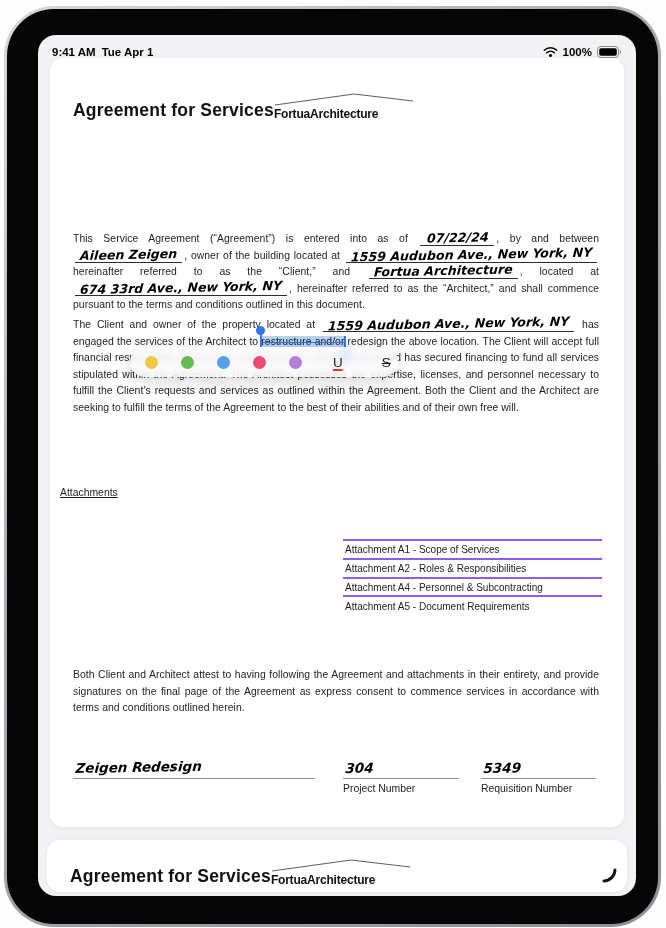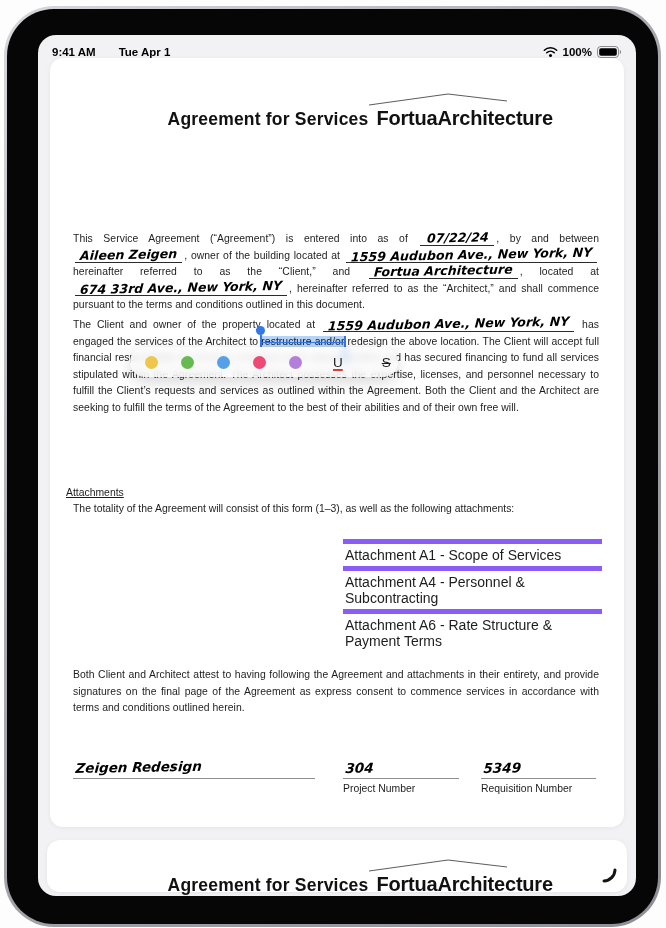--- a/index.html
+++ b/index.html
@@ -9,52 +9,52 @@
   
   .rim{position:absolute;left:4px;top:6px;width:657px;height:921px;border-radius:50px;
     background:linear-gradient(135deg,#d8d8dc, #a9a9af 40%, #8f8f96);}
   .bezel{position:absolute;left:3px;top:3px;right:3px;bottom:3px;border-radius:47px;background:#060606;}
   .screen{position:absolute;left:31px;top:26px;width:598px;height:861px;border-radius:18px;
     background:#f2f2f4;overflow:hidden;}
 
   
   .statusbar{position:absolute;top:0;left:0;right:0;height:24px;display:flex;align-items:center;
     padding:9px 14px 0 14px;box-sizing:border-box;font-size:11.5px;font-weight:600;color:#000;}
-  .sb-left{display:flex;gap:23px;}
+  .sb-left{display:flex;gap:6px;}
   .sb-right{margin-left:auto;display:flex;align-items:center;gap:5px;}
   .sb-right svg{display:block;}
 
   
   .page{position:absolute;background:#fff;border-radius:13px;box-shadow:0 1px 5px rgba(0,0,0,.06);}
   .page1{top:23px;left:12px;width:574px;height:769px;}
   .page2{top:805px;left:9px;width:580px;height:52px;}
 
-  .header-row{position:absolute;left:23px;right:21px;display:flex;justify-content:center;align-items:flex-end;}
+  .header-row{position:absolute;left:23px;right:21px;display:flex;justify-content:flex-start;align-items:flex-end;}
   .page1 .header-row{top:34px;}
   .page2 .header-row{top:18px;}
   .doc-title{font-size:17.5px;font-weight:700;letter-spacing:.2px;color:#111;}
   .brand{display:flex;flex-direction:column;align-items:stretch;width:140px;}
   .brand svg{display:block;margin-bottom:1px;}
-  .brand-name{font-size:20px;font-weight:700;letter-spacing:-.2px;color:#111;white-space:nowrap;margin-left:8px;}
+  .brand-name{font-size:12px;font-weight:700;letter-spacing:-.2px;color:#111;white-space:nowrap;}
 
   .para{position:absolute;left:23px;width:526px;font-size:10.4px;line-height:16.6px;color:#1d1d1f;
     text-align:justify;letter-spacing:.05px;}
   .p1{top:173px;} .p2{top:259px;} .p3{top:374px;} .p4{top:609px;}
 
   
   .blank{display:inline-block;border-bottom:1.2px solid #2b2b2b;height:12px;line-height:10px;
     text-align:center;margin:0 2px;vertical-align:baseline;white-space:nowrap;}
   .hw{display:inline-block;font-family:"DejaVu Sans",sans-serif;font-style:italic;font-weight:700;
     font-size:12.5px;color:#000;transform:rotate(-1.2deg) skewX(-5deg);padding:0 5px;position:relative;top:0px;}
 
   
-  .attach-head{position:absolute;left:16px;top:429px;font-size:10.4px;color:#1d1d1f;text-decoration:underline;}
+  .attach-head{position:absolute;left:10px;top:429px;font-size:10.4px;color:#1d1d1f;text-decoration:underline;}
   .attach-intro{position:absolute;left:23px;top:445px;font-size:10.4px;color:#1d1d1f;}
   .attach-table{position:absolute;left:293px;top:481px;width:259px;}
-  .attach-row{border-top:5px solid #8b5cf6;padding:3.2px 0 2.6px 2px;font-size:14px;color:#1d1d1f;}
+  .attach-row{border-top:2px solid #8b5cf6;padding:3.2px 0 2.6px 2px;font-size:10px;color:#1d1d1f;}
 
   
   .fields{position:absolute;left:23px;right:23px;top:694px;height:60px;}
   .field{position:absolute;top:0;}
   .sig-line{display:flex;align-items:flex-end;border-bottom:1px solid #8f8f8f;height:24px;padding:0 0 2px 2px;}
   .sig-value{font-family:"DejaVu Sans",sans-serif;font-style:italic;font-weight:700;font-size:13.5px;
     color:#000;transform:rotate(-1deg) skewX(-5deg);transform-origin:left bottom;white-space:nowrap;}
   .field-label{font-size:10.4px;color:#1d1d1f;margin-top:4px;}
   .f1{left:0;width:242px;} .f2{left:270px;width:116px;} .f3{left:408px;width:115px;}
 
@@ -123,25 +123,25 @@
                 </svg>
               </span>
               <span class="brand-name">FortuaArchitecture</span>
             </div>
           </div>
 
           <div class="para p1"><span>This Service Agreement (“Agreement”) is entered into as of </span><span class="blank" style="min-width: 74px;"><span class="hw">07/22/24</span></span><span>, by and between </span><span class="blank" style="min-width: 84px;"><span class="hw">Aileen Zeigen</span></span><span>, owner of the building located at </span><span class="blank" style="min-width: 198px;"><span class="hw">1559 Audubon Ave., New York, NY</span></span><span> hereinafter referred to as the “Client,” and </span><span class="blank" style="min-width: 130px;"><span class="hw">Fortua Architecture</span></span><span>, located at </span><span class="blank" style="min-width: 182px;"><span class="hw">674 33rd Ave., New York, NY</span></span><span>, hereinafter referred to as the “Architect,” and shall commence pursuant to the terms and conditions outlined in this document.</span></div>
           <div class="para p2"><span>The Client and owner of the property located at </span><span class="blank" style="min-width: 192px;"><span class="hw">1559 Audubon Ave., New York, NY</span></span><span> has engaged the services of the Architect to </span><span class="sel" style="--hl: #b7d4f7; --st: #3576e8;"><i class="handle hstart"></i>restructure and/or<i class="handle hend"></i></span><span> redesign the above location. The Client will accept full financial responsibility for services rendered at the above location and has secured financing to fund all services stipulated within the Agreement. The Architect possesses the expertise, licenses, and personnel necessary to fulfill the Client’s requests and services as outlined within the Agreement. Both the Client and the Architect are seeking to fulfill the terms of the Agreement to the best of their abilities and of their own free will.</span></div>
 
           <div class="attach-head">Attachments</div>
-          <div class="attach-intro">The totality of the Agreement will consist of this form (1–3), as well as the following attachments:</div>
           <div class="attach-table">
               <div class="attach-row">Attachment A1 - Scope of Services</div>
+              <div class="attach-row">Attachment A2 - Roles &amp; Responsibilities</div>
               <div class="attach-row">Attachment A4 - Personnel &amp; Subcontracting</div>
-              <div class="attach-row">Attachment A6 - Rate Structure &amp; Payment Terms</div>
+              <div class="attach-row">Attachment A5 - Document Requirements</div>
             </div>
 
           <div class="para p4">Both Client and Architect attest to having following the Agreement and attachments in their entirety, and provide signatures on the final page of the Agreement as express consent to commence services in accordance with terms and conditions outlined herein.</div>
 
           <div class="fields">
               <div class="field f1">
                 <div class="sig-line">
                   <span class="sig-value">Zeigen Redesign</span>
                 </div>
               </div>

